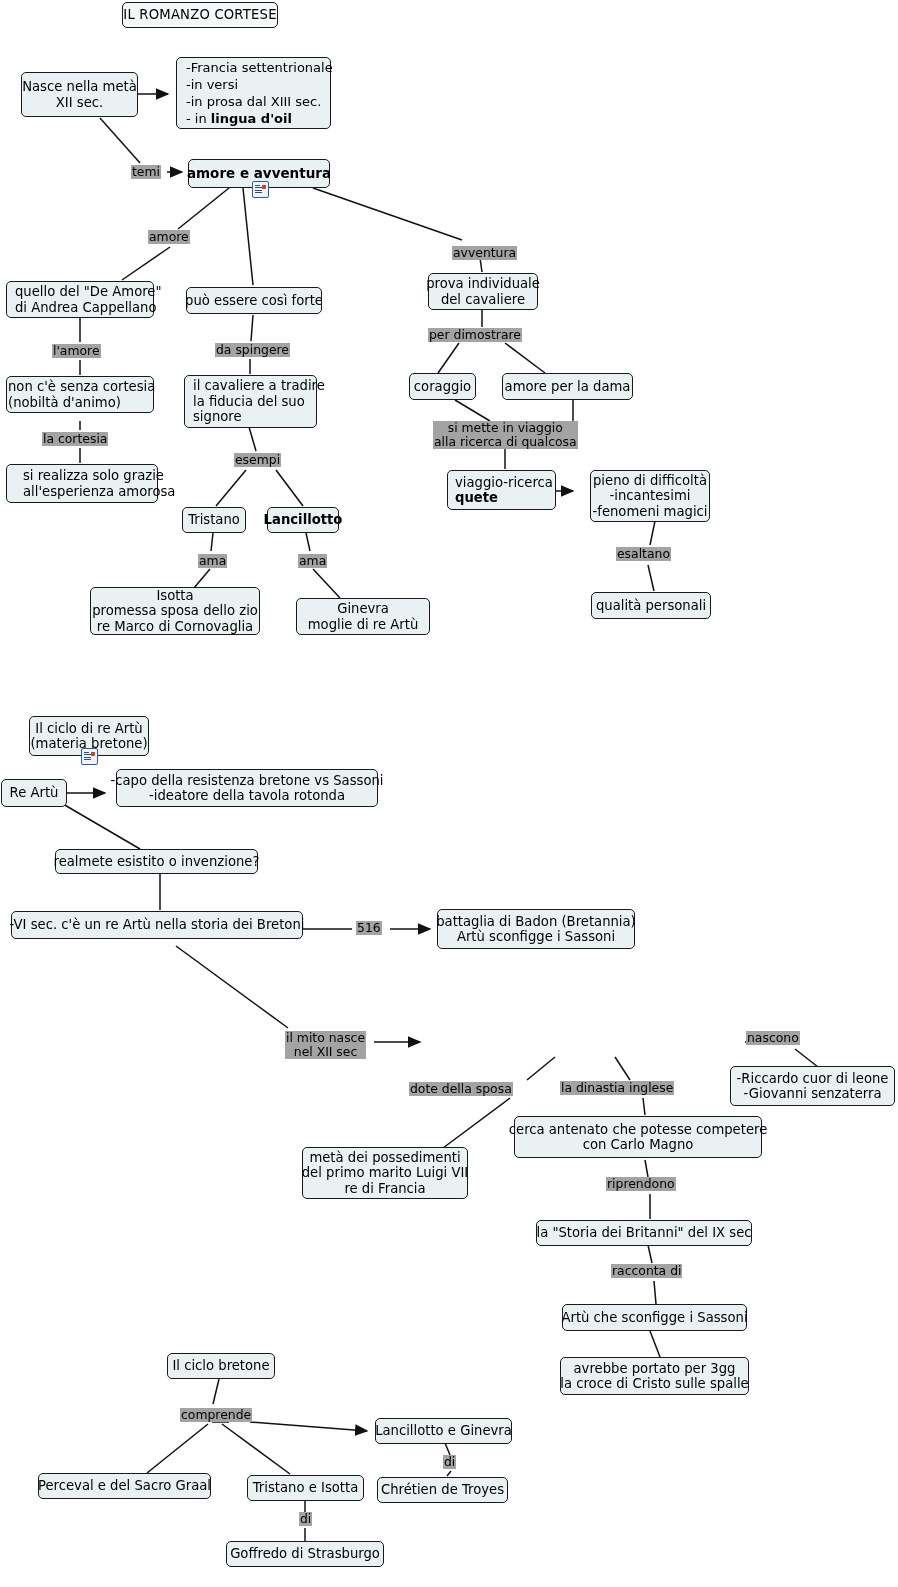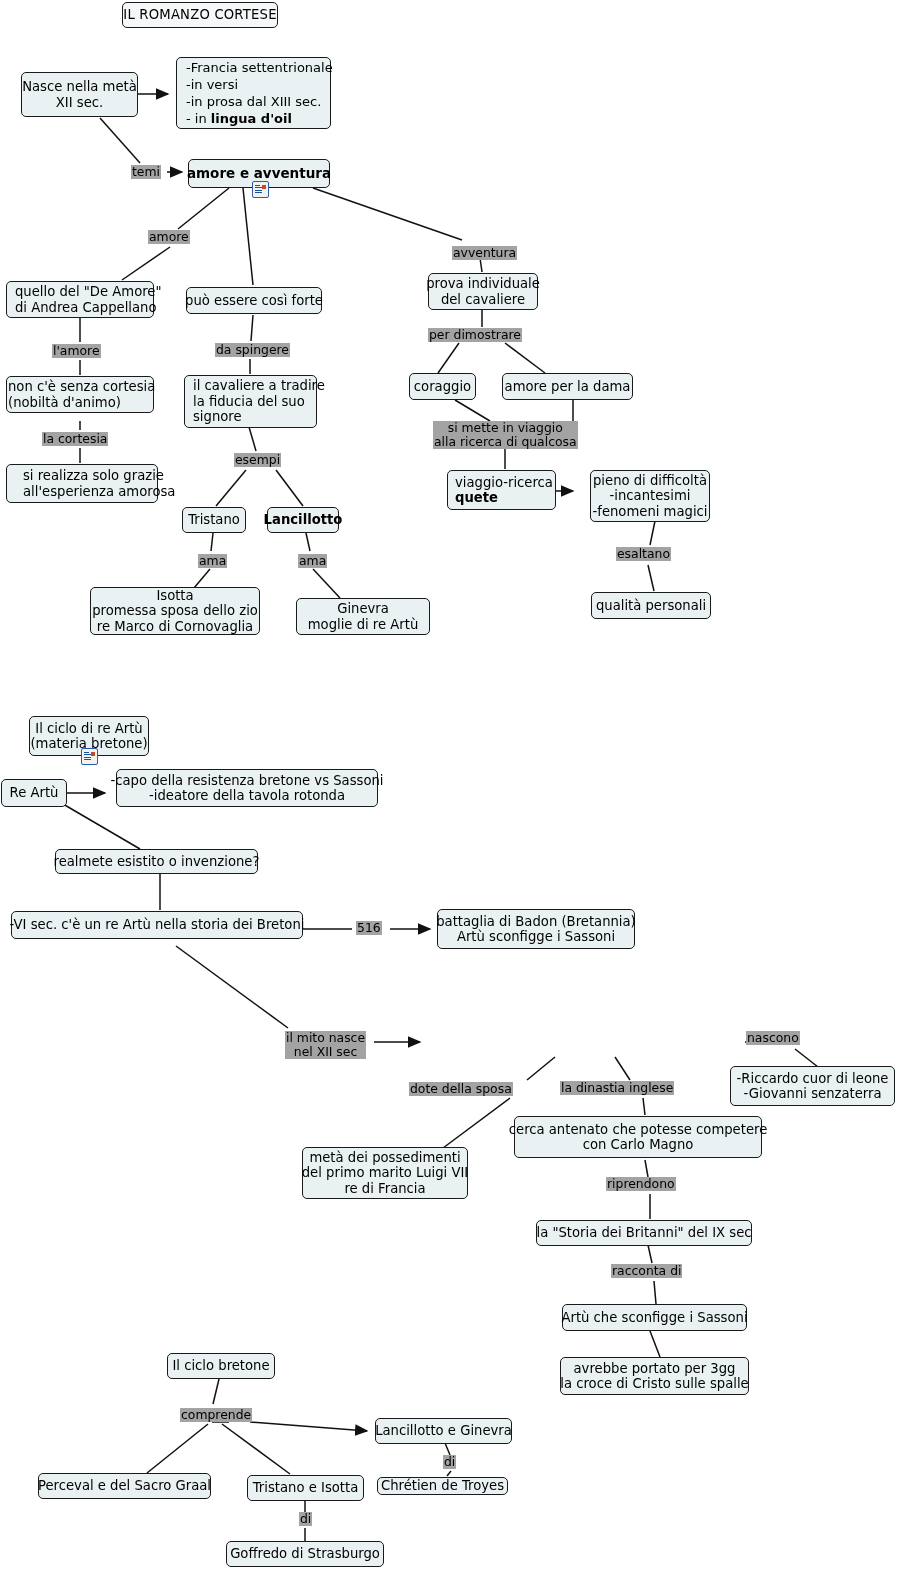--- a/index.html
+++ b/index.html
@@ -284,17 +284,17 @@
   <div class="node" style="left:560px;top:1357px;width:189px;height:38px;">avrebbe portato per 3gg
 la croce di Cristo sulle spalle</div>
 
   <div class="node" style="left:167px;top:1353px;width:108px;height:26px;">Il ciclo bretone</div>
   <span class="elabel" style="left:180px;top:1408px;">comprende</span>
 
   <div class="node" style="left:38px;top:1473px;width:173px;height:26px;">Perceval e del Sacro Graal</div>
   <div class="node" style="left:247px;top:1475px;width:117px;height:26px;">Tristano e Isotta</div>
   <div class="node" style="left:375px;top:1418px;width:137px;height:26px;">Lancillotto e Ginevra</div>
   <span class="elabel" style="left:443px;top:1455px;">di</span>
-  <div class="node" style="left:377px;top:1477px;width:131px;height:18px;">Chrétien de Troyes</div>
+  <div class="node" style="left:377px;top:1477px;width:131px;height:26px;">Chrétien de Troyes</div>
   <span class="elabel" style="left:299px;top:1512px;">di</span>
   <div class="node" style="left:226px;top:1541px;width:158px;height:26px;">Goffredo di Strasburgo</div>
 
 </div>
 
 </body></html>

